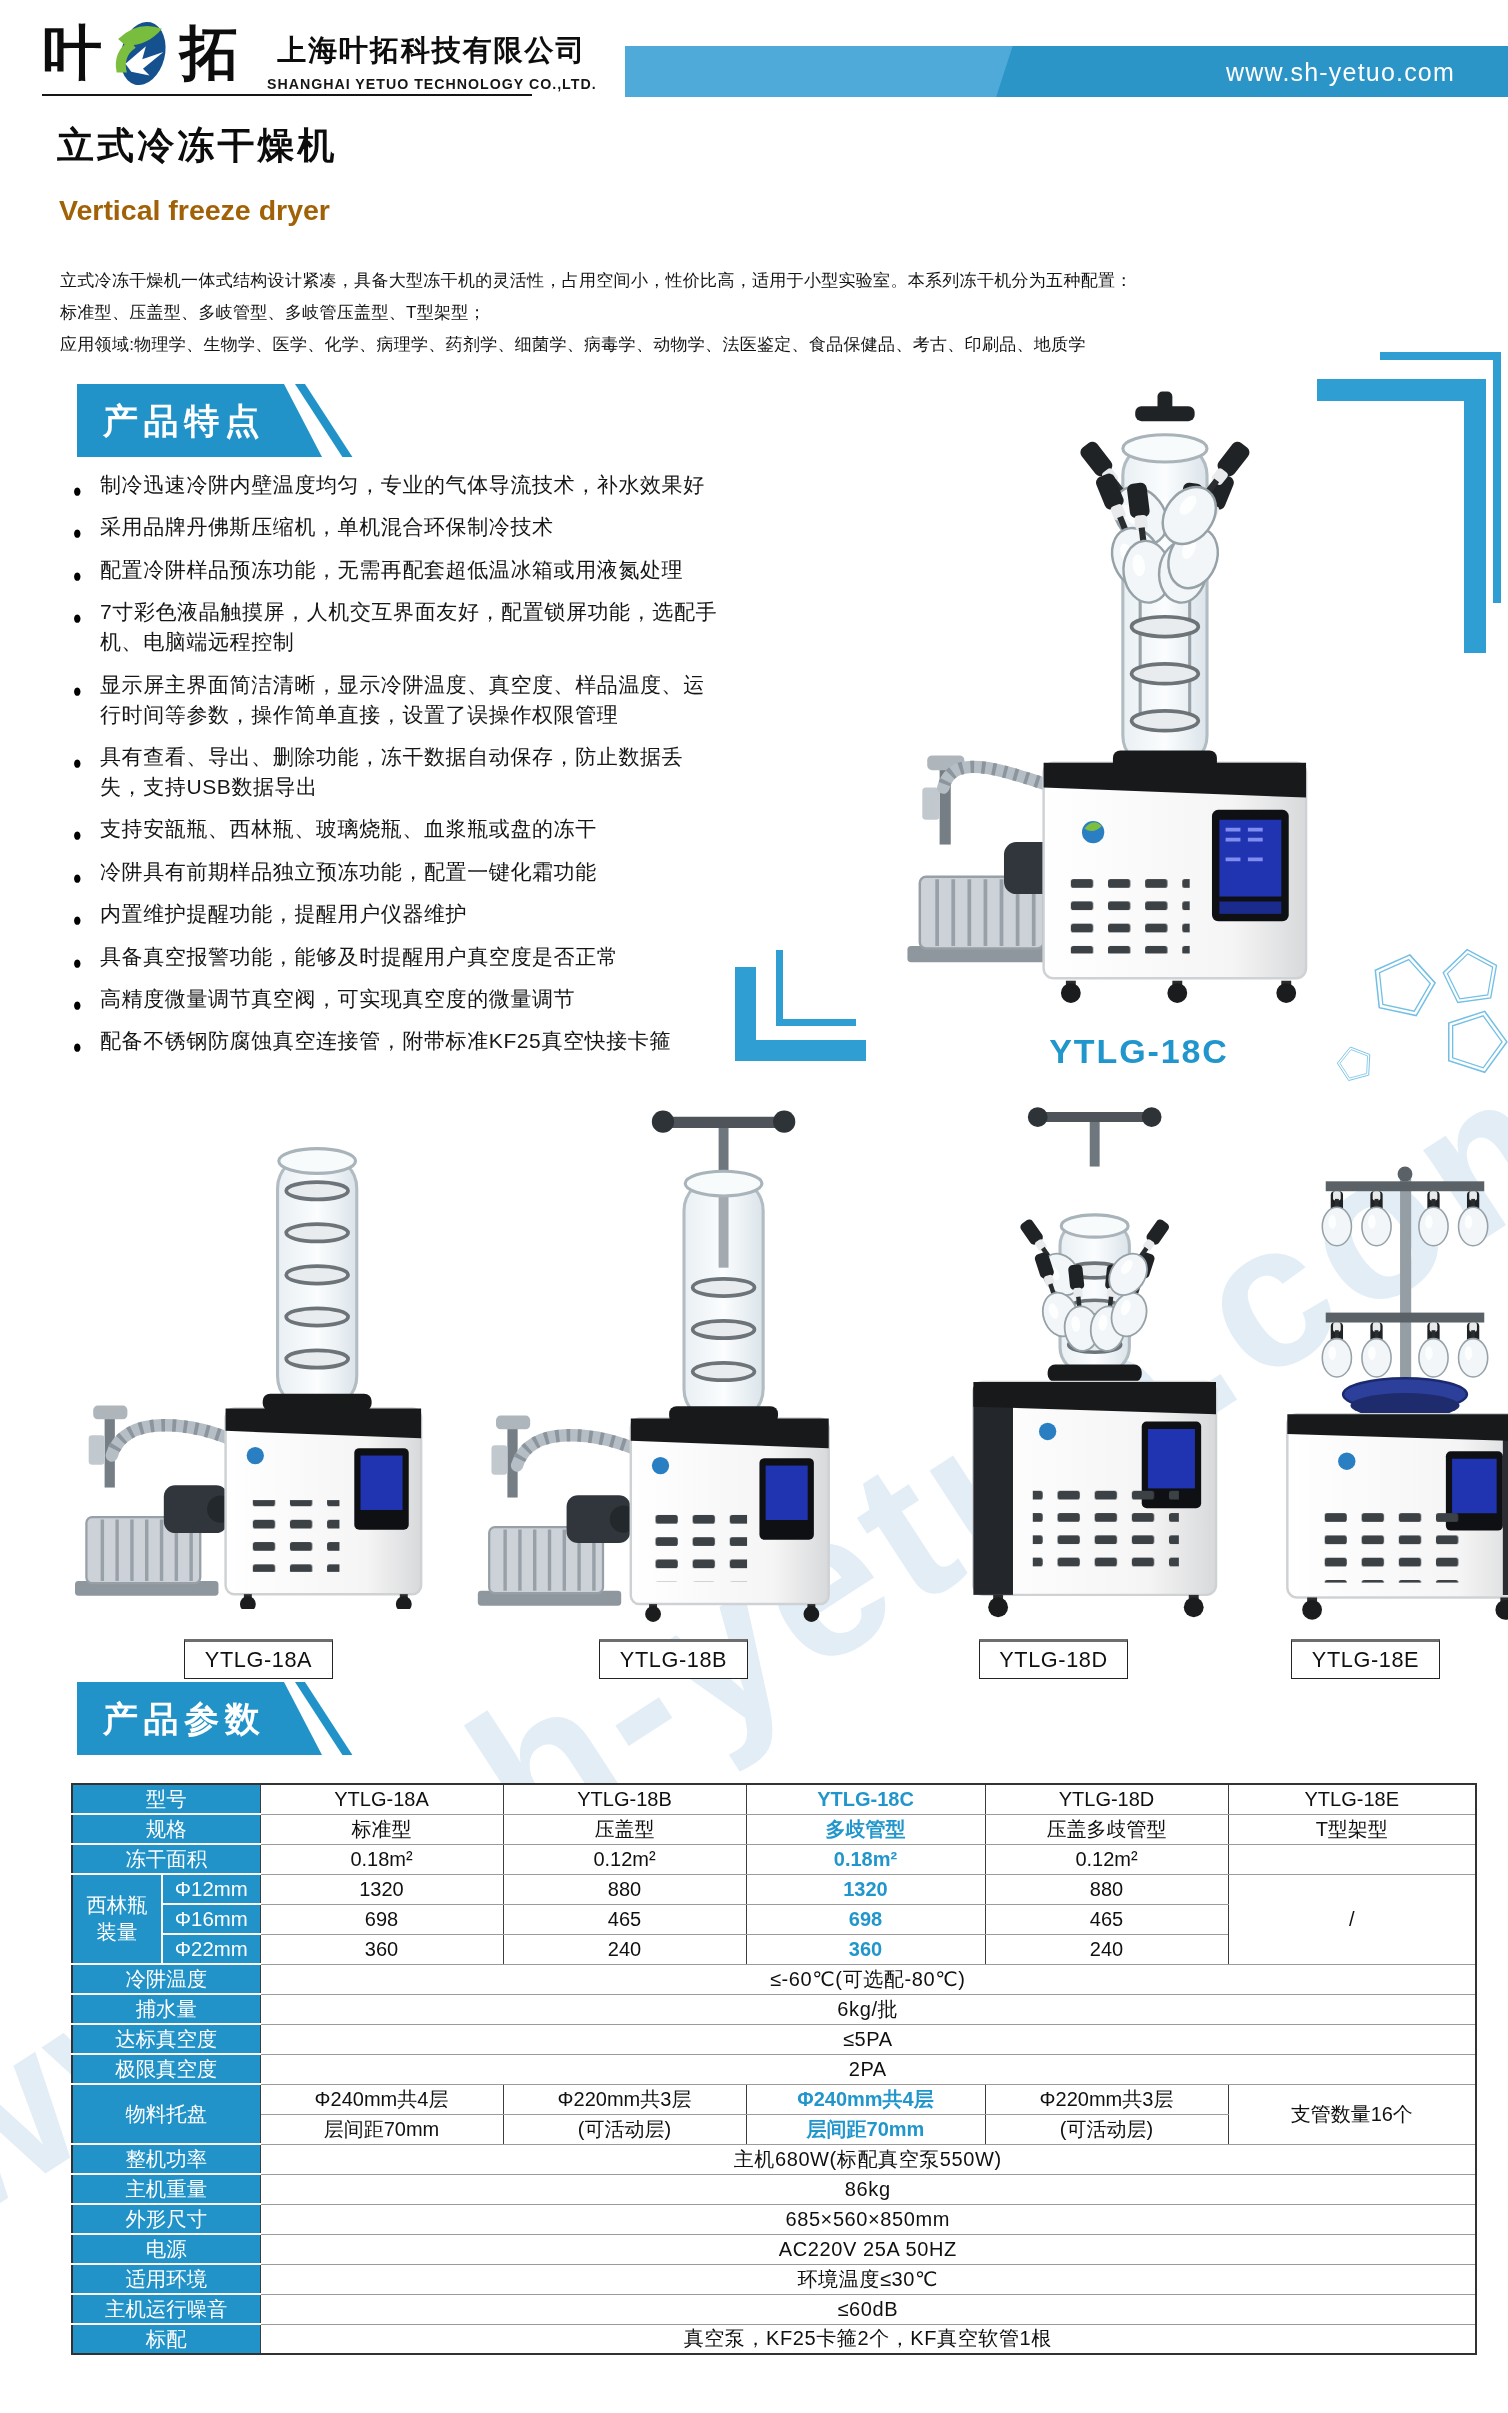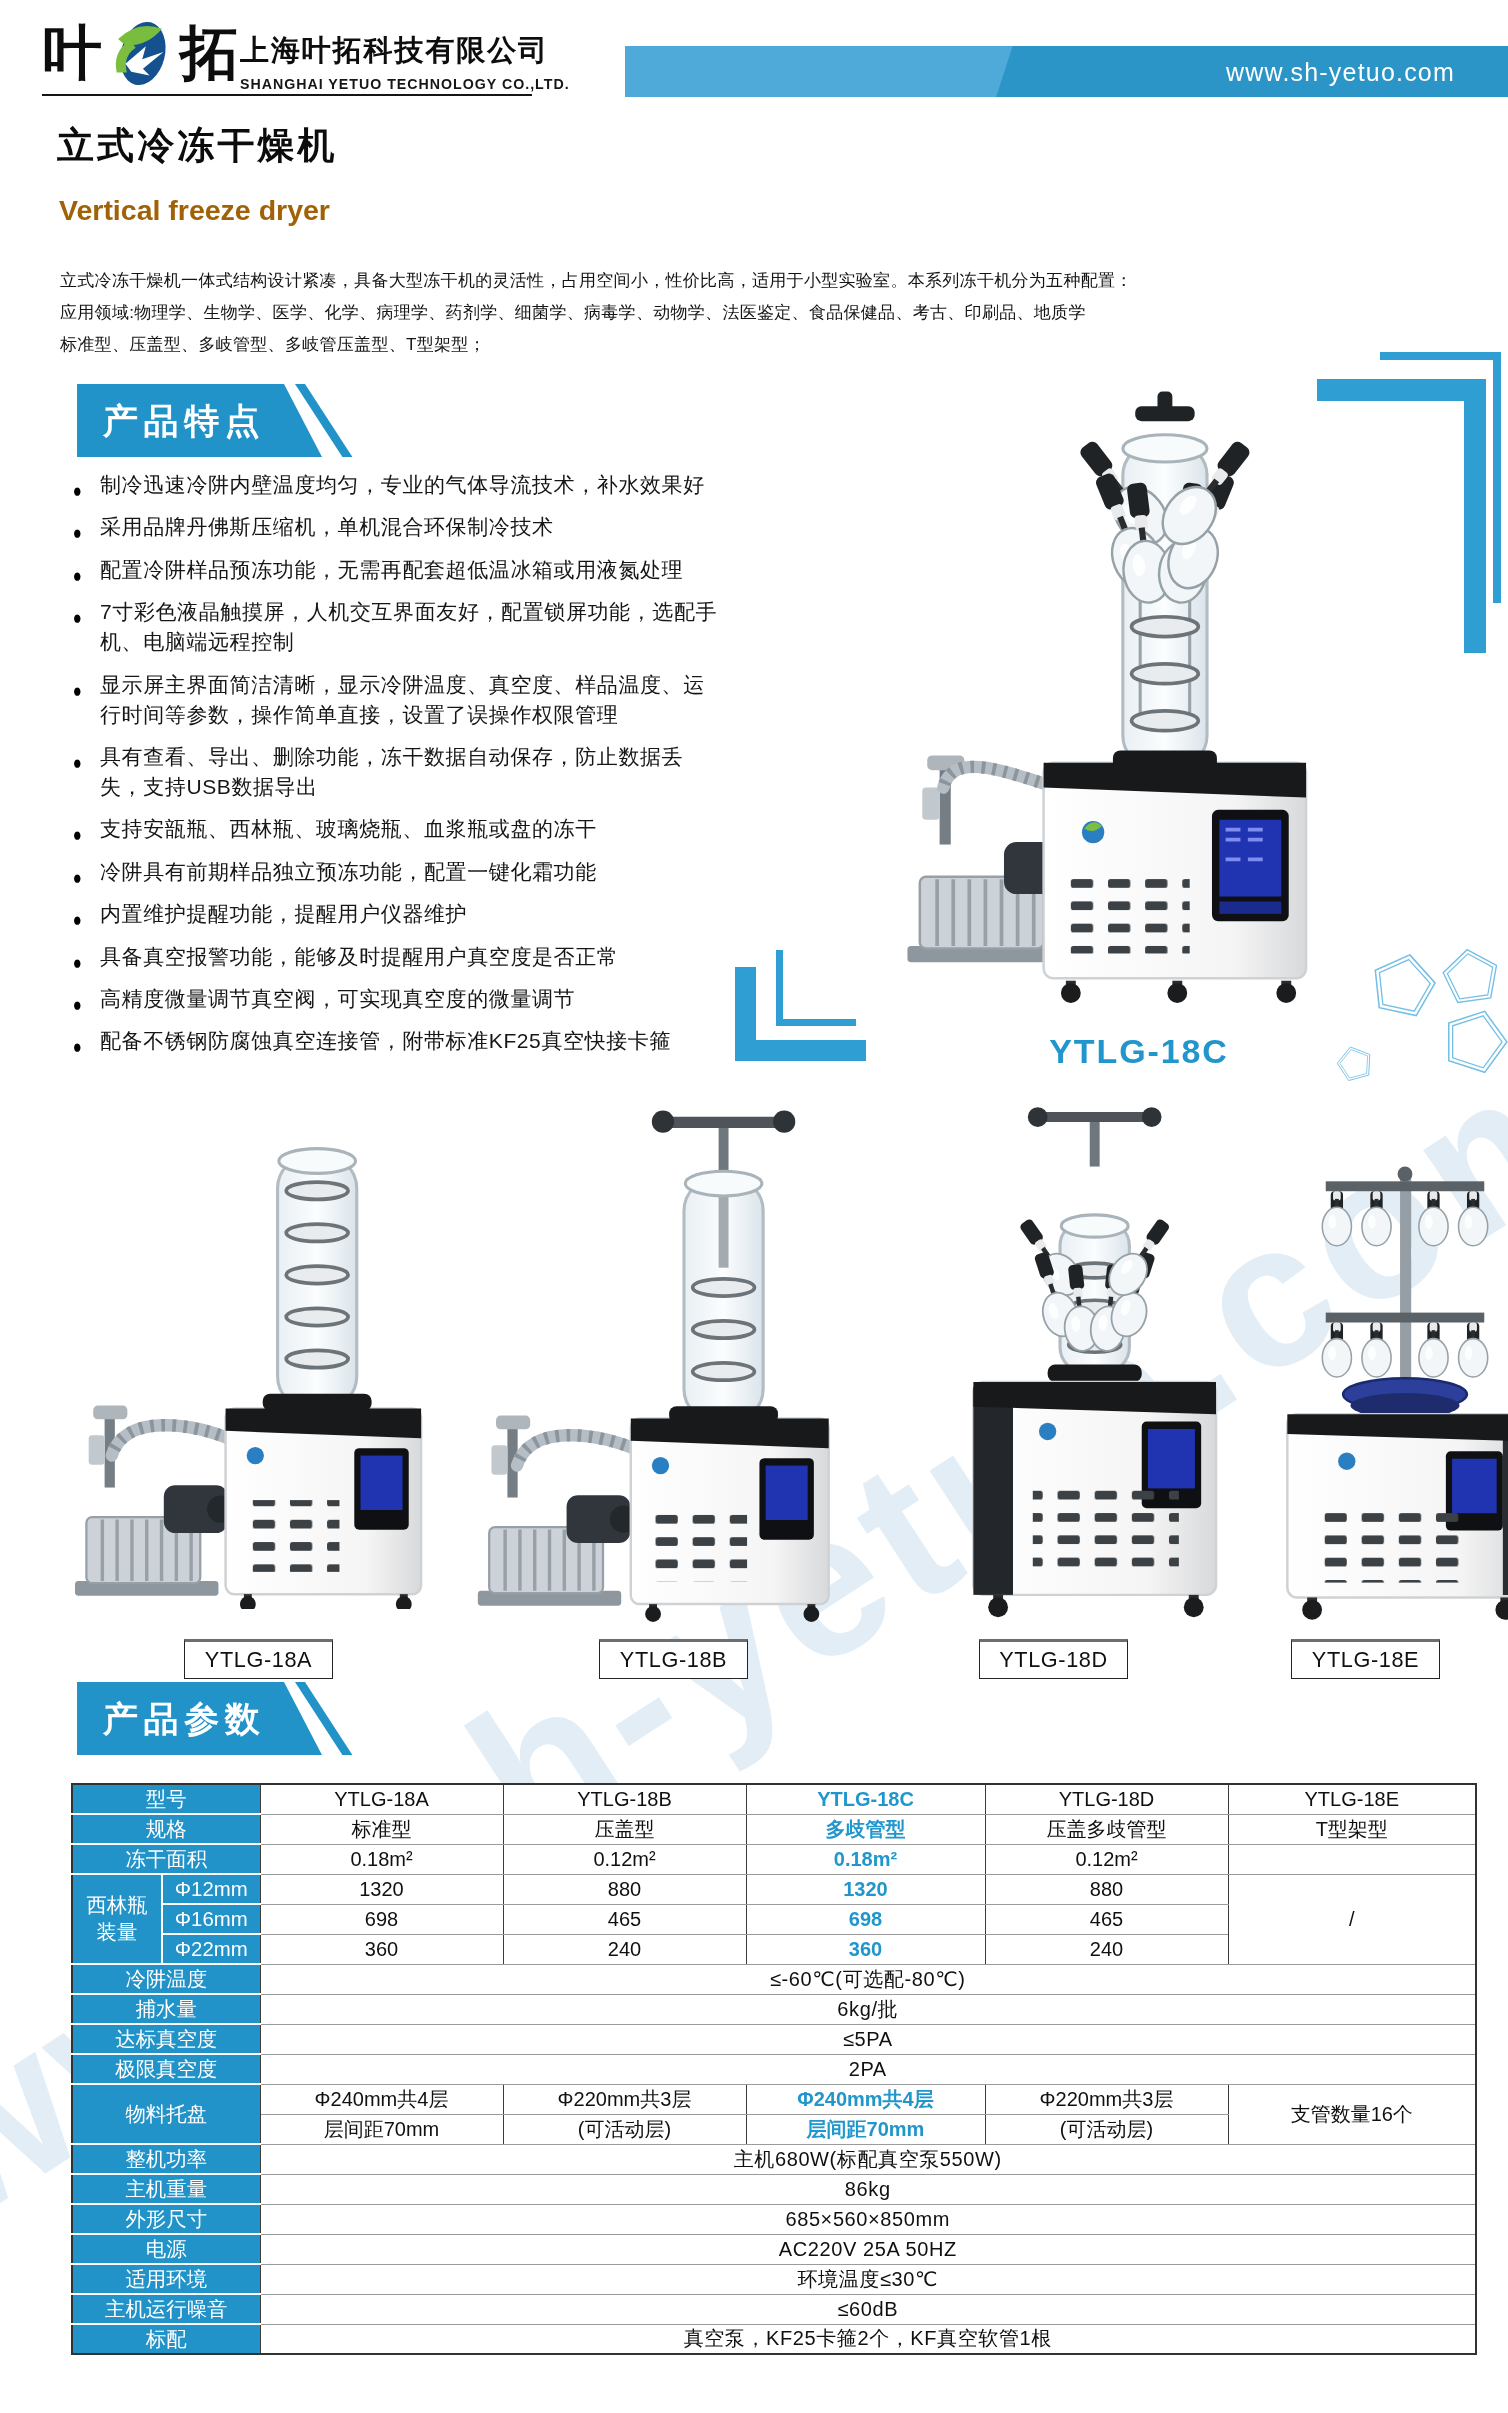--- a/index.html
+++ b/index.html
@@ -6,21 +6,21 @@
   .page{position:relative;width:1509px;height:2413px;background:#ffffff;overflow:hidden;
         font-family:"Liberation Sans","DejaVu Sans",sans-serif;color:#111;margin:0 auto;}
   
   .watermark{position:absolute;left:-142px;top:2071px;font-size:204px;font-weight:700;
     color:#cfe2f1;opacity:.6;transform:rotate(-33deg);transform-origin:0 0;
     letter-spacing:8.7px;white-space:nowrap;z-index:0;pointer-events:none;}
   
   .logo-row{position:absolute;left:43px;top:15px;height:77px;display:flex;align-items:center;z-index:1;}
   .logo-char{font-size:59px;font-weight:900;color:#0d0d0d;line-height:1;}
   .logo-bird{width:73px;height:73px;margin:0 2.5px;}
-  .coname{margin-left:1px;display:flex;flex-direction:column;justify-content:center;padding-top:15px;}
+  .coname{margin-left:28px;display:flex;flex-direction:column;justify-content:center;padding-top:15px;text-align:center;}
   .coname .cn{font-size:29px;font-weight:800;letter-spacing:1.9px;color:#0d0d0d;}
   .coname .en{font-size:14.2px;font-weight:600;letter-spacing:1px;color:#161616;margin-top:5px;}
   .logo-rule{position:absolute;left:42px;top:94px;width:490px;height:1.9px;background:#151515;z-index:1;}
   .site-banner{position:absolute;left:625px;top:46px;width:883px;height:51px;background:#4fa9d9;overflow:hidden;z-index:1;}
   .site-banner .darkpart{position:absolute;left:389px;top:-3.7px;width:594px;height:59px;background:#2b95c8;
      transform:skewX(-18deg);transform-origin:0 0;}
   .site-banner .url{position:absolute;right:53px;top:50%;transform:translateY(-50%);
      font-size:25px;color:#fff;letter-spacing:1.2px;font-weight:500;z-index:2;}
   
   .title-cn{position:absolute;left:57px;top:121px;font-size:37px;font-weight:900;letter-spacing:3.1px;color:#0c0c0c;z-index:1;}
@@ -149,22 +149,22 @@
   <div class="site-banner">
     <div class="darkpart"></div>
     <span class="url">www.sh-yetuo.com</span>
   </div>
 
   <div class="title-cn">立式冷冻干燥机</div>
   <div class="title-en">Vertical freeze dryer</div>
 
   <div class="intro">
     <div>立式冷冻干燥机一体式结构设计紧凑，具备大型冻干机的灵活性，占用空间小，性价比高，适用于小型实验室。本系列冻干机分为五种配置：</div>
+    <div>标准型、压盖型、多岐管型、多岐管压盖型、T型架型；</div>
     <div>应用领域:物理学、生物学、医学、化学、病理学、药剂学、细菌学、病毒学、动物学、法医鉴定、食品保健品、考古、印刷品、地质学</div>
-    <div>标准型、压盖型、多岐管型、多岐管压盖型、T型架型；</div>
   </div>
 
   <div class="sec-head" style="left:77px;top:384px;">
     <div class="bg"></div>
     <div class="stripe"></div>
     <div class="txt">产品特点</div>
   </div>
 
   <div class="feat-list">
     <div class="feat"><span class="blt">●</span><span>制冷迅速冷阱内壁温度均匀，专业的气体导流技术，补水效果好</span></div>

